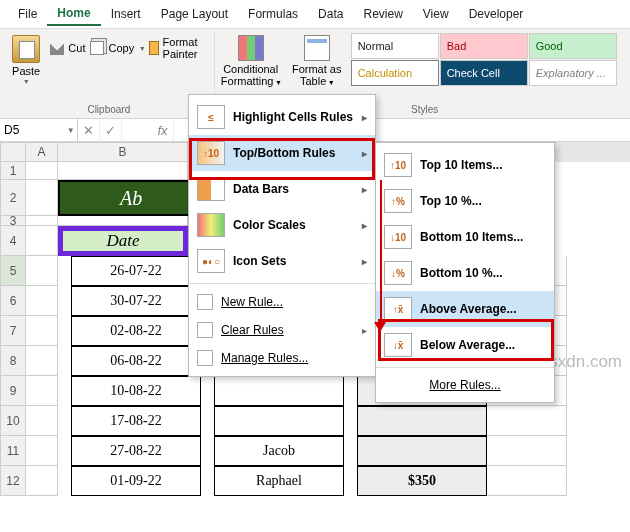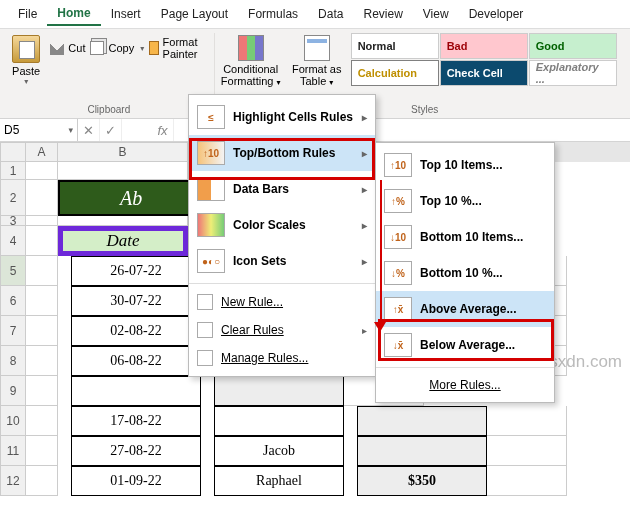--- a/index.html
+++ b/index.html
@@ -23,21 +23,21 @@
 .mini-icon.copy { background: #fff; border: 1px solid #888; box-shadow: 2px -2px 0 #e5e5e5, 2px -2px 0 1px #888; }
 .mini-icon.brush { background: #f7b64a; border: 1px solid #a36a1d; }
 .styles-group { flex: 1; }
 .styles-content { display: flex; gap: 2px; align-items: flex-start; }
 .big-btn { display: flex; flex-direction: column; align-items: center; justify-content: flex-start; width: 64px; height: 68px; padding: 2px; text-align: center; }
 .big-btn .big-icon { width: 26px; height: 26px; margin-bottom: 2px; }
 .big-btn .big-label { font-size: 11px; line-height: 1.1; }
 .cf-icon { background: linear-gradient(90deg,#e77 33%,#7c7 33%,#7c7 66%,#77c 66%); border: 1px solid #888; }
 .fat-icon { background: #fff; border: 1px solid #888; position: relative; }
 .fat-icon::before { content:""; position:absolute; top:3px; left:2px; right:2px; height:4px; background:#8db3e2; }
-.style-gallery { display: flex; flex-wrap: wrap; width: 280px; gap: 1px; font-weight: bold; }
+.style-gallery { display: flex; flex-wrap: wrap; width: 280px; gap: 1px; }
 .style-swatch { width: 88px; height: 26px; border: 1px solid #ccc; display: flex; align-items: center; padding: 0 6px; font-size: 11px; }
 .sw-normal { background:#fff; color:#222; }
 .sw-bad { background:#ffc7ce; color:#9c0006; }
 .sw-good { background:#c6efce; color:#006100; }
 .sw-calc { background:#fff; color:#bf8f00; border-color:#808080; }
 .sw-check { background:#0c4a6e; color:#fff; }
 .sw-expl { background:#fff; color:#7f7f7f; font-style: italic; }
 .namebox-row { display: flex; align-items: center; border-bottom: 1px solid #d4d4d4; background:#fff; }
 .namebox { width: 78px; height: 22px; border-right: 1px solid #ccc; display: flex; align-items: center; padding: 0 4px; font-size: 12px; }
 .namebox .dd { margin-left: auto; color:#666; font-size:9px; }
@@ -224,20 +224,21 @@
         <div class="row-head">8</div>
         <div class="cell wA"></div>
         <div class="cell wB data-cell">06-08-22</div>
         <div class="cell wC data-cell"></div>
         <div class="cell wD data-cell amount"></div>
         <div class="cell wE"></div>
       </div>
     <div class="row">
         <div class="row-head">9</div>
         <div class="cell wA"></div>
+        <div class="cell wB data-cell">10-08-22</div>
         <div class="cell wC data-cell"></div>
         <div class="cell wD data-cell amount"></div>
         <div class="cell wE"></div>
       </div>
     <div class="row">
         <div class="row-head">10</div>
         <div class="cell wA"></div>
         <div class="cell wB data-cell">17-08-22</div>
         <div class="cell wC data-cell"></div>
         <div class="cell wD data-cell amount"></div>

